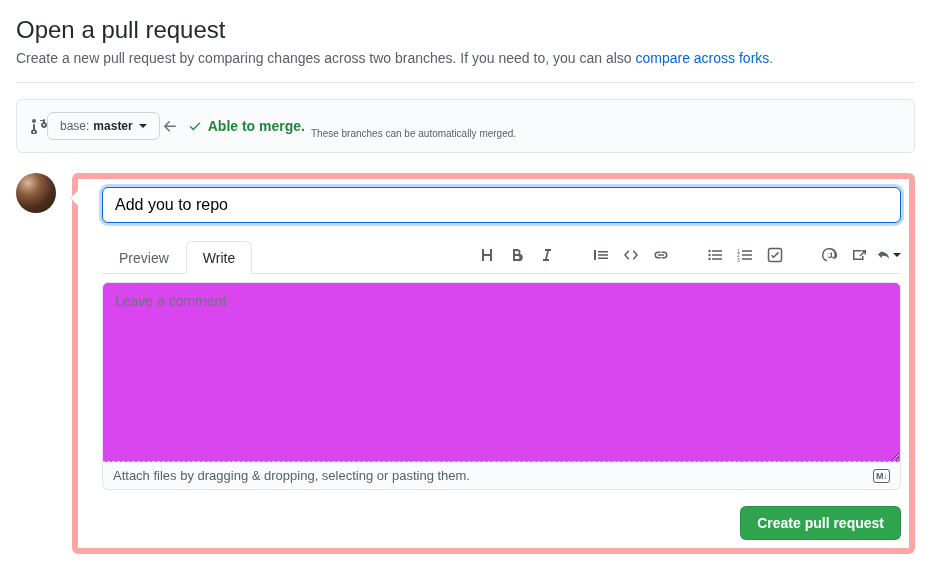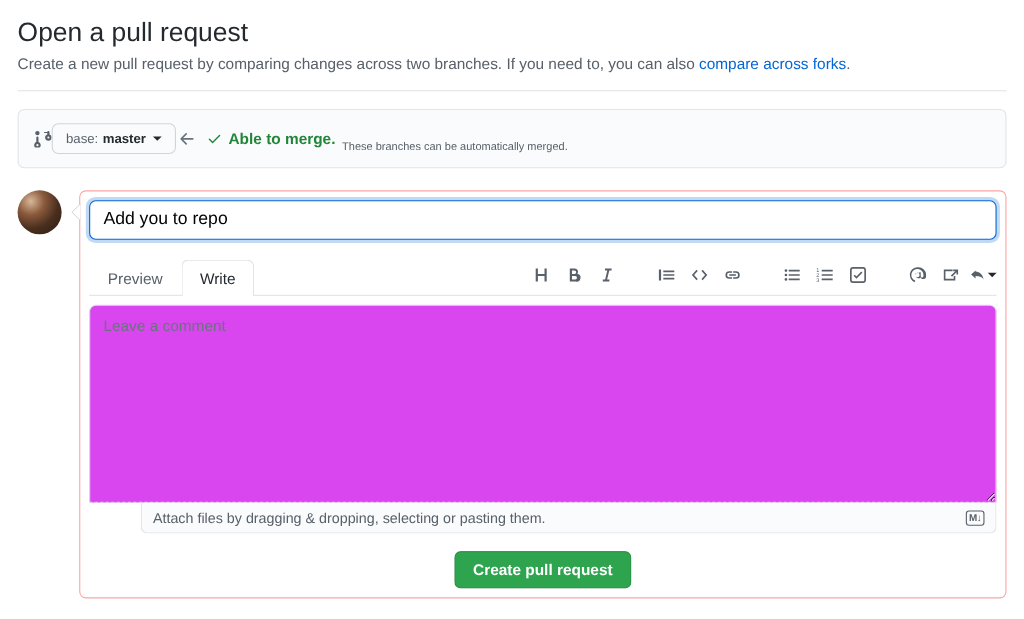--- a/index.html
+++ b/index.html
@@ -67,23 +67,24 @@
     .merge-desc { color: #586069; font-size: 10px; margin-top: 15px; }
     
     .composer-row { display: flex; align-items: flex-start; gap: 16px; }
     .avatar {
       width: 40px; height: 40px; border-radius: 50%;
       flex-shrink: 0;
       background: radial-gradient(circle at 30% 25%, #d9b89a, #8b5a3c 30%, #4a2f1f 60%, #2b1a10);
     }
     .compose-box {
       flex: 1;
-      border: 1px solid #fca5a5;
+      border: 6px solid #fca5a5;
       border-radius: 6px;
       position: relative;
+      padding-left: 16px;
     }
     .compose-box::before,
     .compose-box::after {
       content: "";
       position: absolute;
       top: 11px;
       right: 100%;
       width: 0; height: 0;
       border-style: solid;
     }
@@ -171,34 +172,33 @@
       border: 1px solid #e1e4e8; border-top: none;
       border-bottom-left-radius: 6px;
       border-bottom-right-radius: 6px;
       background: #fafbfc;
       padding: 6px 10px;
       font-size: 13px;
       color: #586069;
       display: flex;
       justify-content: space-between;
       align-items: center;
-      margin-left: 47px;
     }
     .md-badge {
       font-size: 9px; font-weight: 700;
       border: 1px solid #586069;
       border-radius: 3px;
       padding: 1px 2px;
       color: #586069;
       letter-spacing: -0.5px;
     }
     
     .footer-row {
       display: flex;
-      justify-content: center;
+      justify-content: flex-end;
       padding: 0 8px 8px 8px;
       margin-top: 8px;
     }
     .create-btn {
       background: #2ea44f;
       color: #fff;
       border: 1px solid rgba(27,31,35,0.15);
       border-radius: 6px;
       padding: 8px 16px;
       font-size: 14px;

